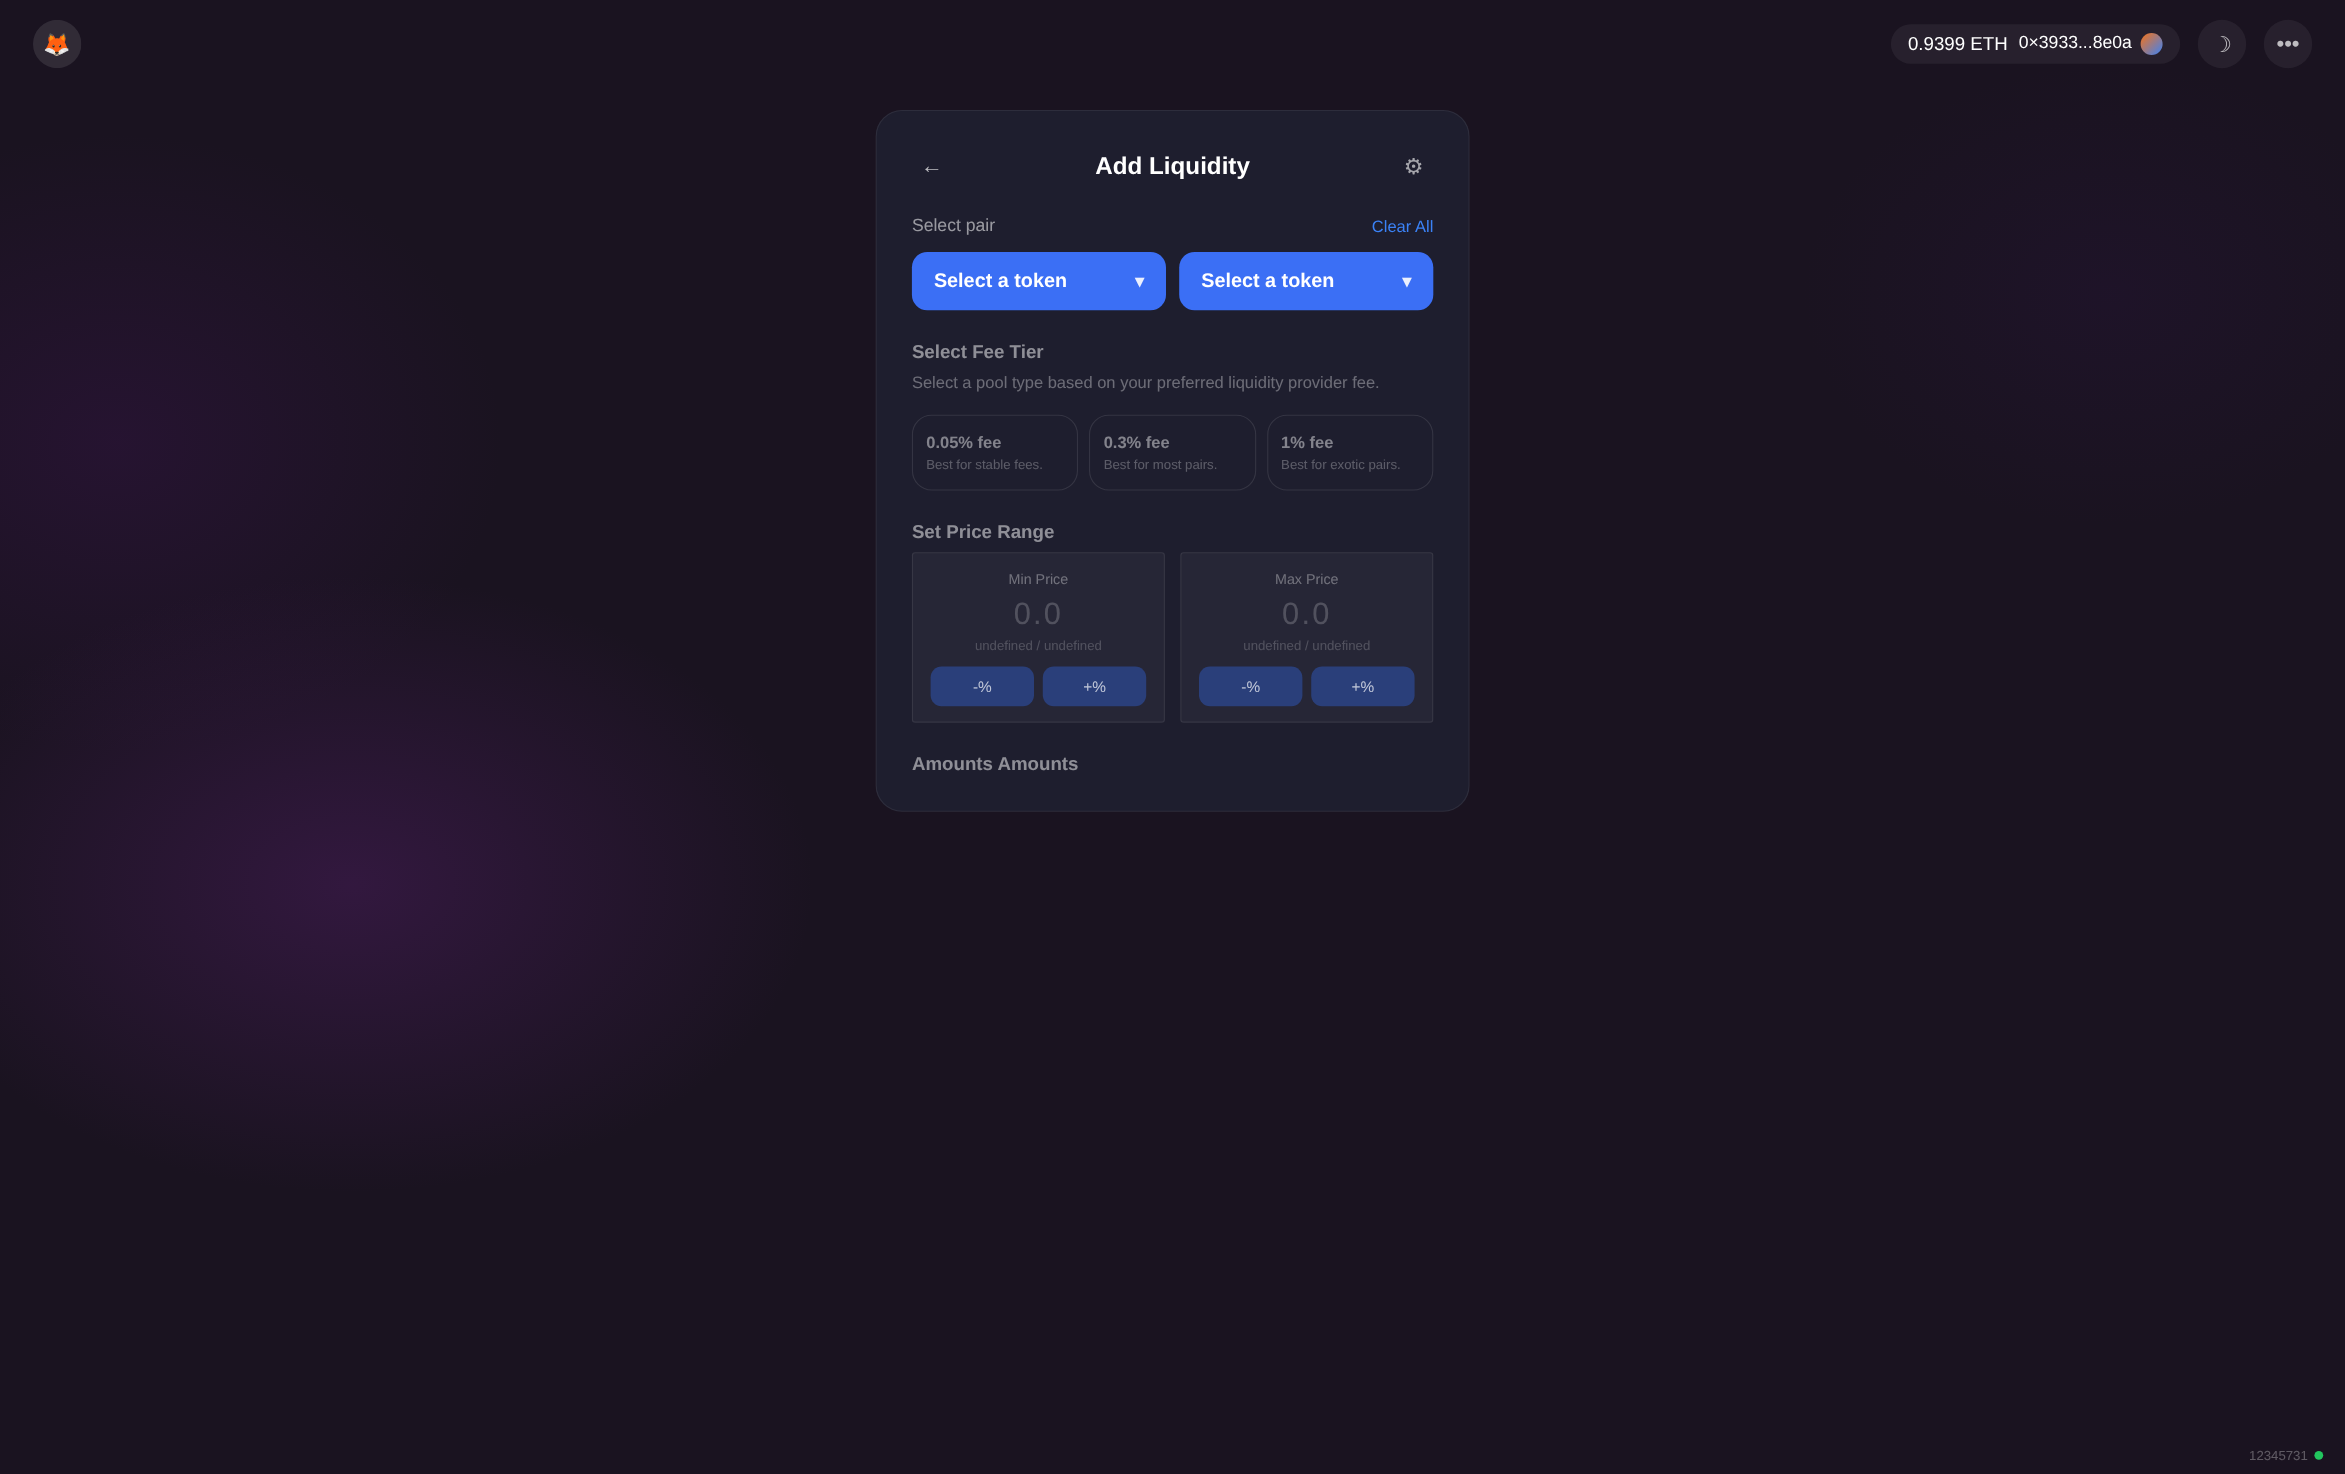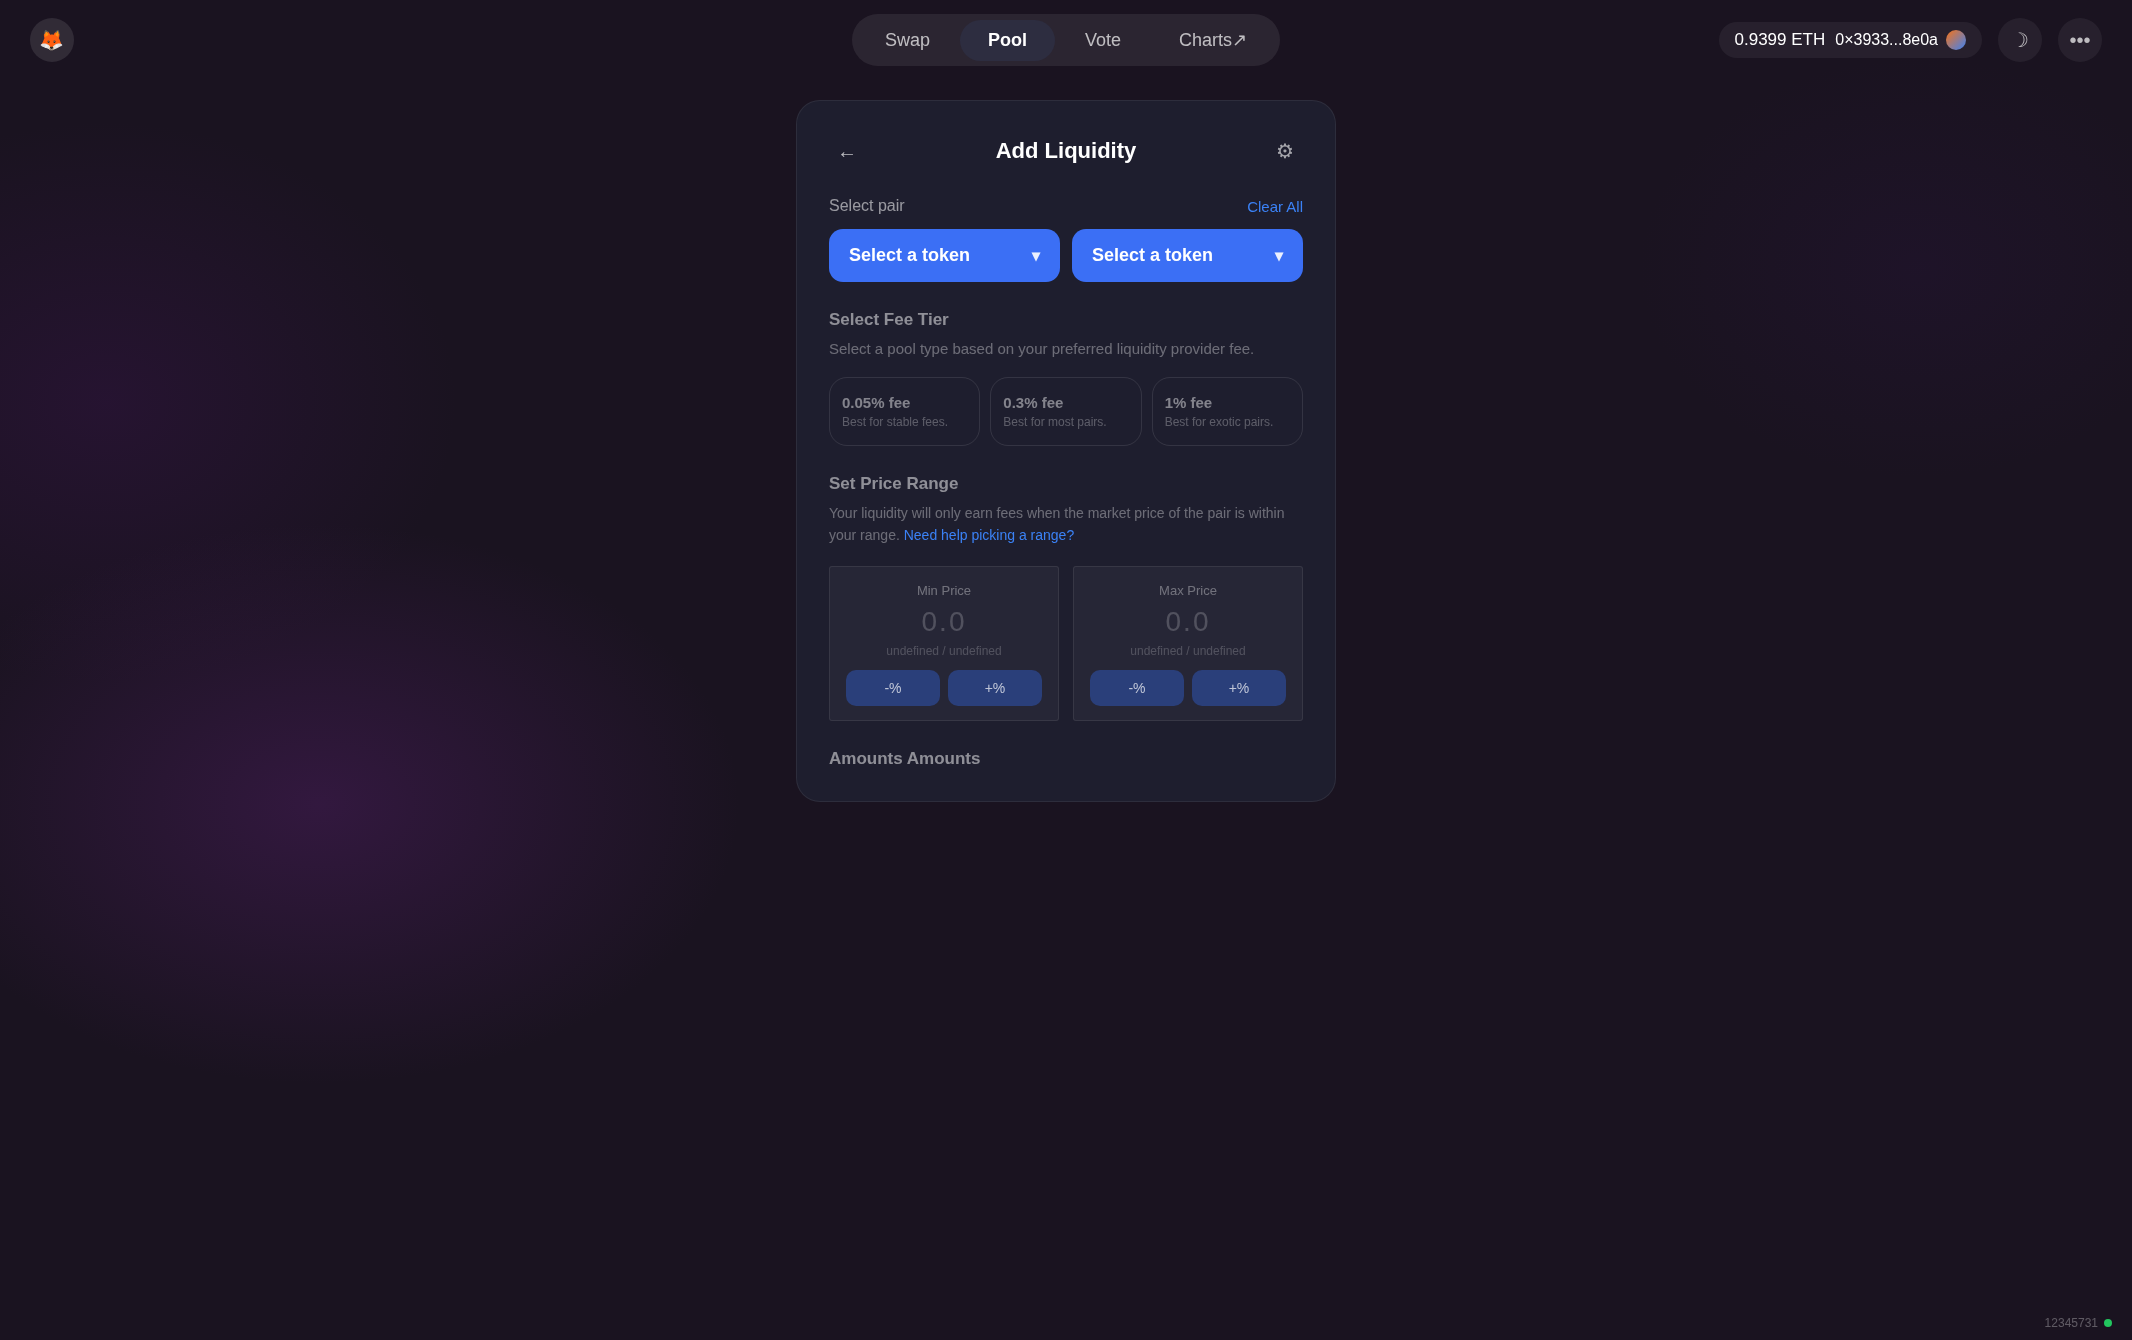--- a/index.html
+++ b/index.html
@@ -378,26 +378,20 @@
 
 <nav class="topnav">
 
   <div class="logo">
     <svg viewBox="0 0 44 44" fill="none" xmlns="http://www.w3.org/2000/svg">
       <circle cx="22" cy="22" r="22" fill="rgba(255,255,255,0.1)"></circle>
       <text x="50%" y="55%" dominant-baseline="middle" text-anchor="middle" font-size="20" fill="white">🦊</text>
     </svg>
   </div>
 
-  <div class="nav-tabs">
-    <div class="nav-tab">Swap</div>
-    <div class="nav-tab active">Pool</div>
-    <div class="nav-tab">Vote</div>
-    <div class="nav-tab nav-tab-charts">Charts↗</div>
-  </div>
 
   <div class="nav-right">
     <div class="wallet-info">
       <span class="eth-balance">0.9399 ETH</span>
       <div class="wallet-address">
         <span>0×3933...8e0a</span>
         <div class="wallet-dot"></div>
       </div>
     </div>
     <div class="theme-toggle">
@@ -452,24 +446,20 @@
         </div>
         <div class="fee-option">
           <div class="fee-option-title">1% fee</div>
           <div class="fee-option-desc">Best for exotic pairs.</div>
         </div>
       </div>
     </div>
 
     <div class="price-range-section">
       <div class="section-title">Set Price Range</div>
-      <div class="price-range-desc">
-        <span>Your liquidity will only earn fees when the market price of the pair is within your range.</span>
-        <span class="help-link">Need help picking a range?</span>
-      </div>
 
       <div class="price-inputs">
 
         <div class="price-input-group">
           <div class="price-input-label">Min Price</div>
           <div class="price-input-value">0.0</div>
           <div class="price-input-pair">undefined / undefined</div>
           <div class="price-btn-row">
             <button class="price-btn">-%</button>
             <button class="price-btn">+%</button>

